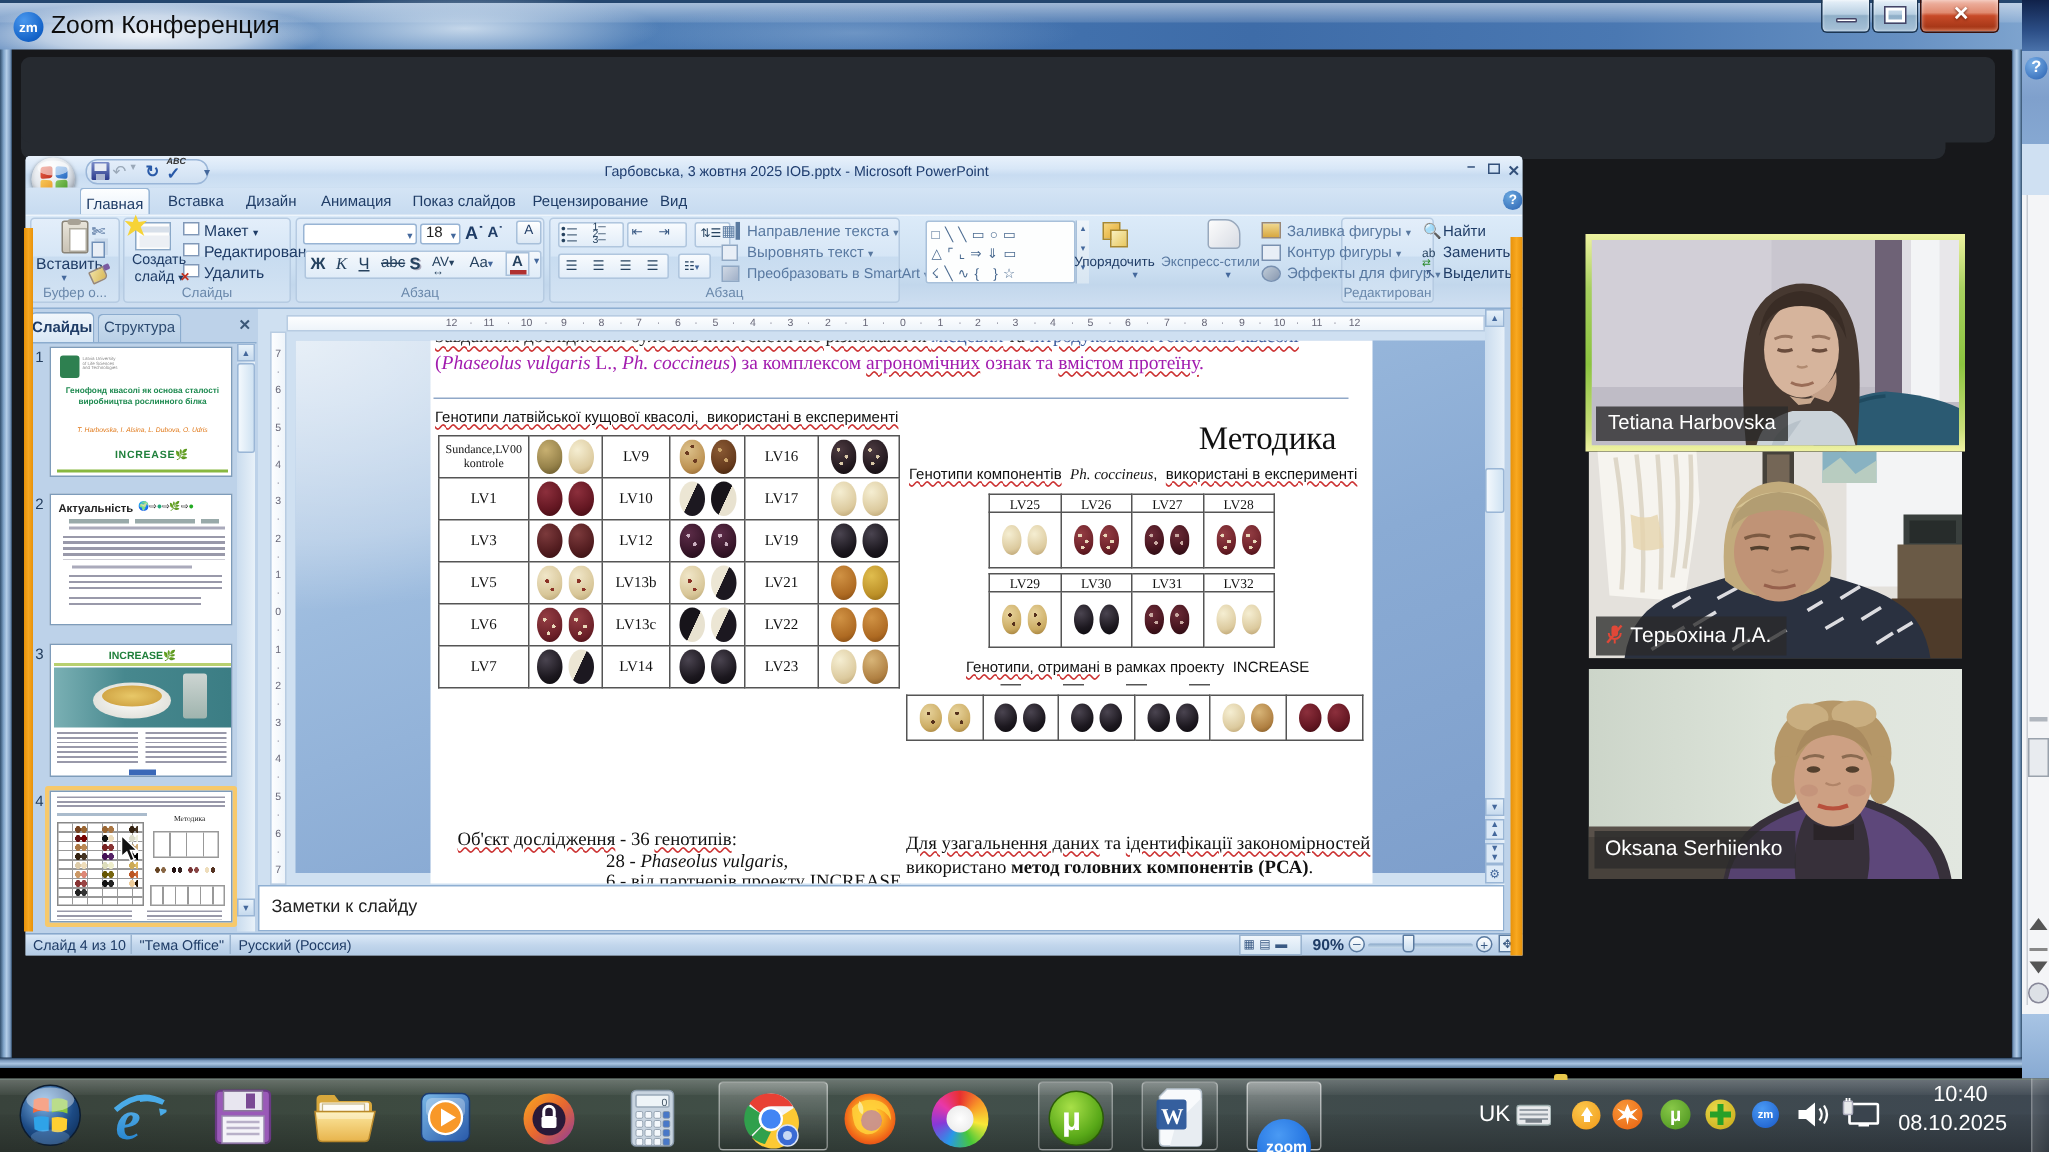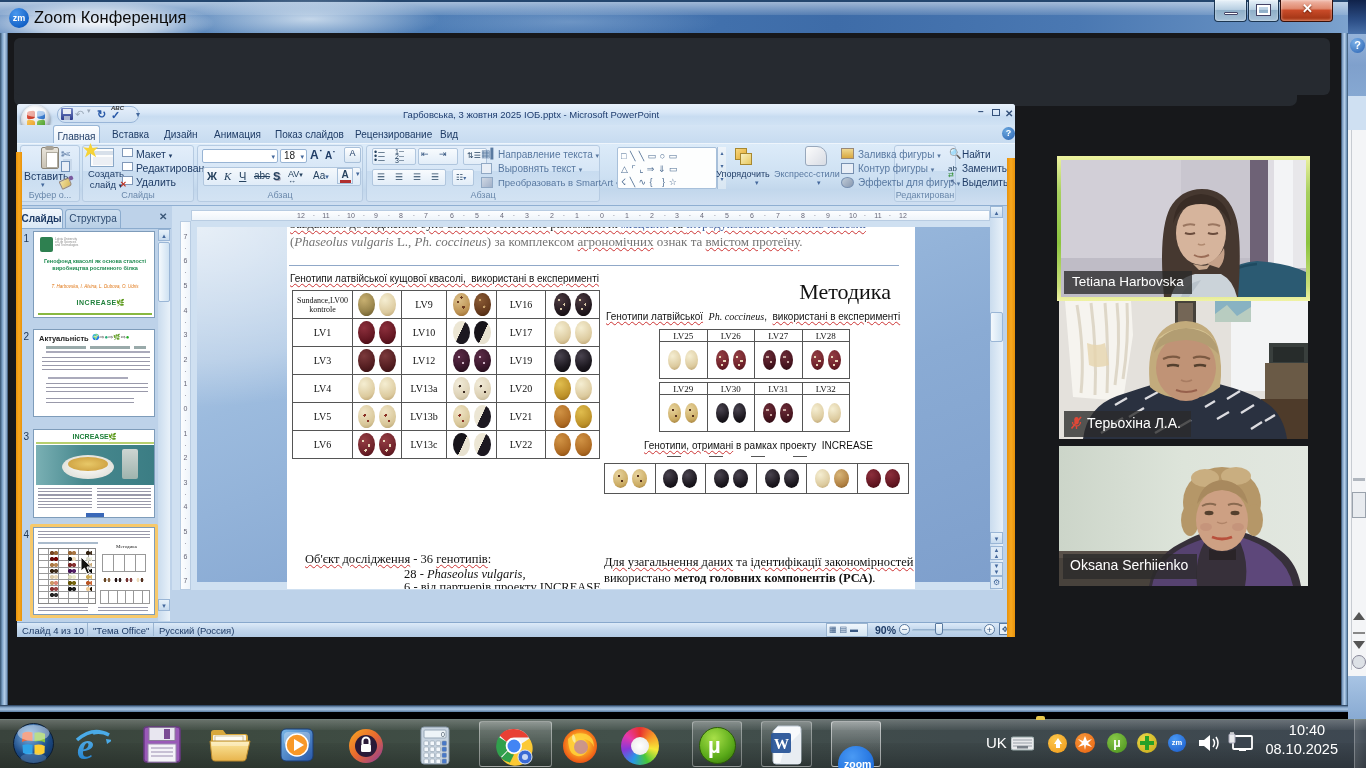--- a/index.html
+++ b/index.html
@@ -368,21 +368,21 @@
 </div>
 <div class="ab" style="left:973px;top:102px;width:13px;height:384px;background:linear-gradient(90deg,#cadcee,#e8f1f9)"></div>
 <div class="ab" style="left:973px;top:102px;width:13px;height:12px;background:linear-gradient(180deg,#e8f2fa,#c6daee);border:1px solid #9ab6d6;font-size:7px;color:#44689c;text-align:center;line-height:11px">▴</div>
 <div class="ab" style="left:973px;top:208px;width:13px;height:30px;background:linear-gradient(90deg,#f4f9fd,#cfe2f2);border:1px solid #9ab6d6;border-radius:2px"></div>
 <div class="ab" style="left:973px;top:428px;width:13px;height:12px;background:linear-gradient(180deg,#e8f2fa,#c6daee);border:1px solid #9ab6d6;font-size:7px;color:#44689c;text-align:center;line-height:11px">▾</div>
 <div class="ab" style="left:973px;top:442px;width:13px;height:14px;border:1px solid #9ab6d6;background:#dce9f6;font-size:6px;color:#44689c;text-align:center;line-height:6px">▲<br>▲</div>
 <div class="ab" style="left:973px;top:458px;width:13px;height:14px;border:1px solid #9ab6d6;background:#dce9f6;font-size:6px;color:#44689c;text-align:center;line-height:6px">▼<br>▼</div>
 <div class="ab" style="left:973px;top:472px;width:13px;height:13px;border:1px solid #9ab6d6;background:#dce9f6;font-size:8px;color:#44689c;text-align:center;line-height:12px">⚙</div>
 <div class="ab" style="left:270px;top:123px;width:628px;height:362px;background:#fff;overflow:hidden;font-family:'Liberation Serif',serif">
       <div class="ab" style="left:3px;top:-10px;width:620px;font-size:12.5px;color:#222;white-space:nowrap;text-decoration:underline wavy #c33 1px;text-underline-offset:2px">Завданням дослідження було вивчити генетичне різноманіття <span style="color:#3a5a9c">місцевих</span> та <span style="color:#3a5a9c">інтродукованих генотипів квасолі</span></div>
-      <div class="ab" style="left:3px;top:7px;width:620px;font-size:13px;color:#737373">(<i>Phaseolus vulgaris</i> L., <i>Ph. coccineus</i>) за комплексом <span style="text-decoration:underline wavy #c33 1px">агрономічних</span> ознак та <span style="text-decoration:underline wavy #c33 1px">вмістом протеїну</span>.</div>
+      <div class="ab" style="left:3px;top:7px;width:620px;font-size:13px;color:#a21caf">(<i>Phaseolus vulgaris</i> L., <i>Ph. coccineus</i>) за комплексом <span style="text-decoration:underline wavy #c33 1px">агрономічних</span> ознак та <span style="text-decoration:underline wavy #c33 1px">вмістом протеїну</span>.</div>
       <div class="ab" style="left:2px;top:38px;width:610px;height:1px;background:#90a8c8"></div>
       <div class="ab sans" style="left:3px;top:46px;font-size:10px;color:#111;text-decoration:underline wavy #c33 1px;text-underline-offset:1px">Генотипи латвійської кущової квасолі,&nbsp; використані в експерименті</div>
       <table class="ptab ab" style="left:5px;top:63px;width:308px;table-layout:fixed;font-size:10px">
         <colgroup>
           <col style="width:60px">
           <col style="width:49px">
           <col style="width:45px">
           <col style="width:50px">
           <col style="width:49px">
           <col style="width:54px">
@@ -406,47 +406,47 @@
           </tr>
           <tr style="height:28px">
             <td>LV3</td>
             <td><span class="bn bmaroon"></span><span class="bn bmaroon"></span></td>
             <td>LV12</td>
             <td><span class="bn bpurplem"></span><span class="bn bpurplem"></span></td>
             <td>LV19</td>
             <td><span class="bn bblack"></span><span class="bn bblack"></span></td>
           </tr>
           <tr style="height:28px">
-            <td>LV4</td>
-            <td><span class="bn bcream"></span><span class="bn bcream"></span></td>
-            <td>LV13a</td>
-            <td><span class="bn bwspot"></span><span class="bn bwspot"></span></td>
-            <td>LV20</td>
-            <td><span class="bn byellow"></span><span class="bn bcream"></span></td>
-          </tr>
-          <tr style="height:28px">
             <td>LV5</td>
             <td><span class="bn bcreamsp"></span><span class="bn bcreamsp"></span></td>
             <td>LV13b</td>
             <td><span class="bn bcreamsp"></span><span class="bn bwb"></span></td>
             <td>LV21</td>
             <td><span class="bn borange"></span><span class="bn byellow"></span></td>
           </tr>
           <tr style="height:28px">
             <td>LV6</td>
             <td><span class="bn bredm"></span><span class="bn bredm"></span></td>
             <td>LV13c</td>
             <td><span class="bn bbw"></span><span class="bn bwb"></span></td>
             <td>LV22</td>
             <td><span class="bn borange"></span><span class="bn borange"></span></td>
           </tr>
+          <tr style="height:28px">
+            <td>LV7</td>
+            <td><span class="bn bblack"></span><span class="bn bwb"></span></td>
+            <td>LV14</td>
+            <td><span class="bn bblack"></span><span class="bn bblack"></span></td>
+            <td>LV23</td>
+            <td><span class="bn bcream"></span><span class="bn btan"></span></td>
+          </tr>
         </tbody>
       </table>
       <div class="ab" style="left:404px;top:52px;width:200px;text-align:right;font-size:22px;color:#111">Методика</div>
-      <div class="ab sans" style="left:319px;top:84px;font-size:10px;color:#111"><span style="text-decoration:underline wavy #c33 1px">Генотипи латвійської</span>&nbsp; <i class="serif">Ph. coccineus</i>,&nbsp; <span style="text-decoration:underline wavy #c33 1px">використані в експерименті</span></div>
+      <div class="ab sans" style="left:319px;top:84px;font-size:10px;color:#111"><span style="text-decoration:underline wavy #c33 1px">Генотипи компонентів</span>&nbsp; <i class="serif">Ph. coccineus</i>,&nbsp; <span style="text-decoration:underline wavy #c33 1px">використані в експерименті</span></div>
       <table class="ptab ab" style="left:372px;top:102px;width:190px;table-layout:fixed;font-size:9px">
         <colgroup>
           <col style="width:47.5px">
           <col style="width:47.5px">
           <col style="width:47.5px">
           <col style="width:47.5px">
         </colgroup>
         <tbody>
           <tr style="height:12px">
             <td>LV25</td>
@@ -505,20 +505,21 @@
             <td><span class="bn bnsm bdarkred" style="width:15px;height:19px"></span><span class="bn bnsm bdarkred" style="width:15px;height:19px"></span></td>
           </tr>
         </tbody>
       </table>
       <div class="ab" style="left:18px;top:325px;font-size:12.5px;color:#111"><span style="text-decoration:underline wavy #c33 1px">Об'єкт дослідження</span> - 36 <span style="text-decoration:underline wavy #c33 1px">генотипів</span>:</div>
       <div class="ab" style="left:117px;top:340px;font-size:12.5px;color:#111">28 - <i>Phaseolus vulgaris,</i></div>
       <div class="ab" style="left:117px;top:353px;font-size:12.5px;color:#111">6 - <span style="text-decoration:underline wavy #c33 1px">від партнерів проекту</span> INCREASE</div>
       <div class="ab" style="left:317px;top:328px;font-size:12.5px;color:#111"><span style="text-decoration:underline wavy #c33 1px">Для узагальнення даних</span> та <span style="text-decoration:underline wavy #c33 1px">ідентифікації закономірностей</span></div>
       <div class="ab" style="left:317px;top:344px;font-size:12.5px;color:#111">використано <b>метод головних компонентів (РСА)</b>.</div>
     </div>
+<div class="ab" style="left:155px;top:486px;width:831px;height:31px;background:#fff;border:1px solid #8fafd2;font-size:12px;color:#222;padding:6px 0 0 8px">Заметки к слайду</div>
 <div class="ab" style="left:0;top:518px;width:998px;height:15px;background:linear-gradient(180deg,#dcEAf8,#c2d6ec 50%,#b2cae4);border-top:1px solid #88a8cc"></div>
 <div class="ab" style="left:5px;top:521px;font-size:9.5px;color:#1f3c66">Слайд 4 из 10</div>
 <div class="ab" style="left:70px;top:519px;width:1px;height:13px;background:#9ab4d0"></div>
 <div class="ab" style="left:76px;top:521px;font-size:9.5px;color:#1f3c66">"Тема Office"</div>
 <div class="ab" style="left:136px;top:519px;width:1px;height:13px;background:#9ab4d0"></div>
 <div class="ab" style="left:142px;top:521px;font-size:9.5px;color:#1f3c66">Русский (Россия)</div>
 <div class="ab" style="left:809px;top:519px;width:42px;height:14px;border:1px solid #9ab4d0;background:linear-gradient(180deg,#f0f6fc,#d4e4f2)"></div>
 <div class="ab" style="left:812px;top:521px;font-size:8px;color:#3a5a84;letter-spacing:3px">▦▤▬</div>
 <div class="ab" style="left:858px;top:520px;font-size:10.5px;color:#1f3c66;font-weight:bold">90%</div>
 <div class="ab" style="left:882px;top:520px;width:11px;height:11px;border-radius:50%;border:1px solid #5a7aa0;background:linear-gradient(180deg,#fff,#d8e6f2);font-size:9px;color:#3a5a84;text-align:center;line-height:9px">–</div>

